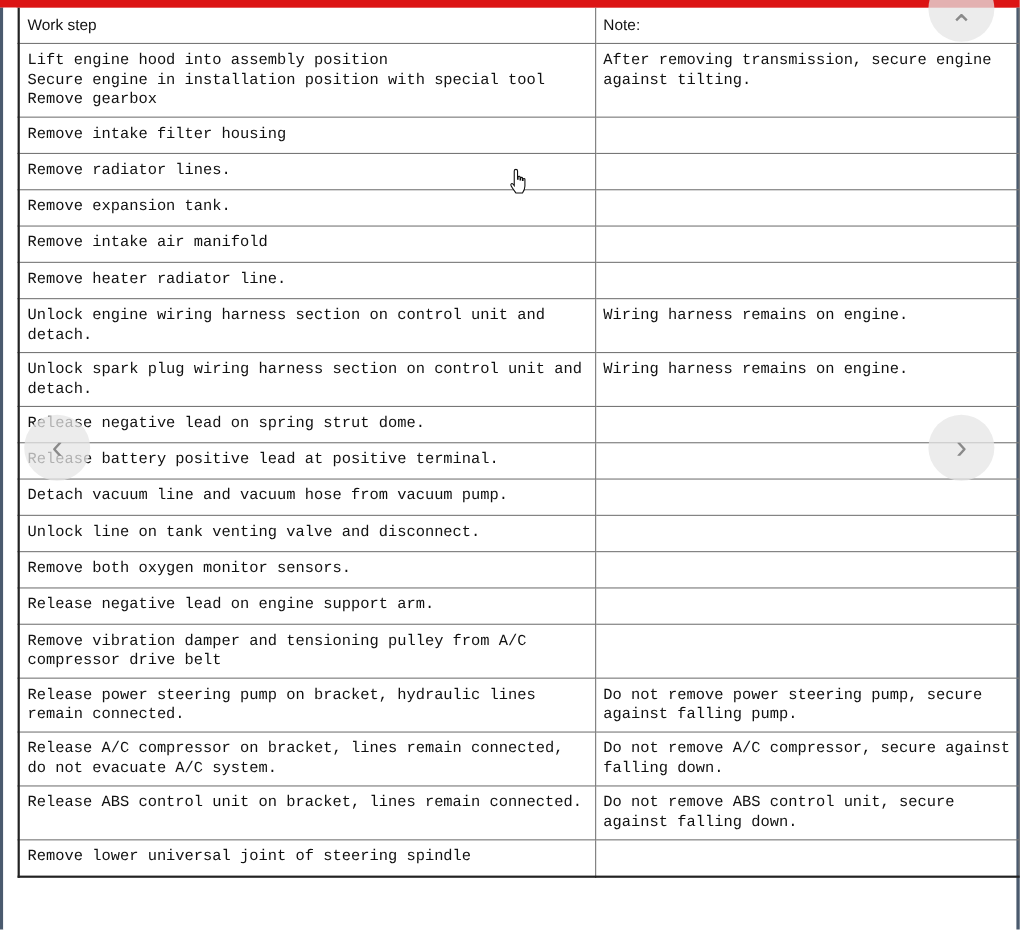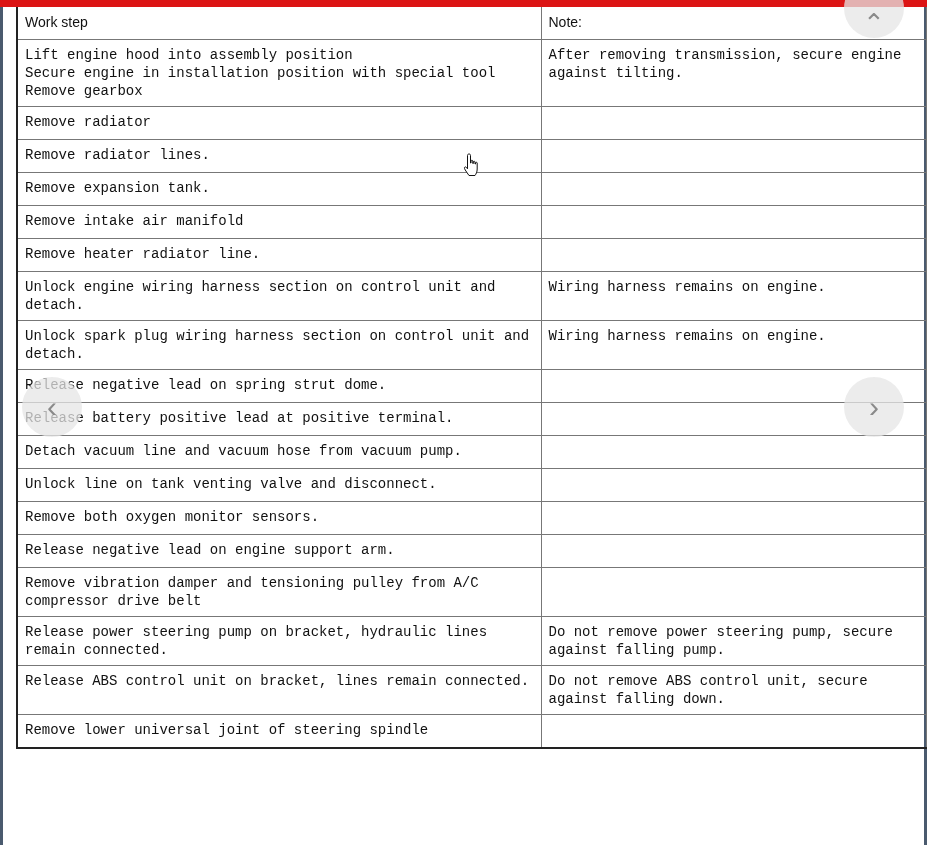--- a/index.html
+++ b/index.html
@@ -56,22 +56,22 @@
       <td>Note:</td>
     </tr>
   <tr class="row">
         <td>
           <span class="ln">Lift engine hood into assembly position</span>
           <span class="ln">Secure engine in installation position with special tool</span>
           <span class="ln">Remove gearbox</span>
         </td>
         <td>After removing transmission, secure engine against tilting.</td>
       </tr>
-      <tr class="row">
-        <td>Remove radiator</td>
+      <tr class="row dark">
+        <td>Remove intake filter housing</td>
         <td></td>
       </tr>
       <tr class="row">
         <td>Remove radiator lines.</td>
         <td></td>
       </tr>
       <tr class="row">
         <td>Remove expansion tank.</td>
         <td></td>
       </tr>
@@ -117,20 +117,24 @@
       </tr>
       <tr class="row dark">
         <td>Remove vibration damper and tensioning pulley from A/C compressor drive belt</td>
         <td></td>
       </tr>
       <tr class="row">
         <td>Release power steering pump on bracket, hydraulic lines remain connected.</td>
         <td>Do not remove power steering pump, secure against falling pump.</td>
       </tr>
       <tr class="row">
+        <td>Release A/C compressor on bracket, lines remain connected, do not evacuate A/C system.</td>
+        <td>Do not remove A/C compressor, secure against falling down.</td>
+      </tr>
+      <tr class="row">
         <td>Release ABS control unit on bracket, lines remain connected.</td>
         <td>Do not remove ABS control unit, secure against falling down.</td>
       </tr>
       <tr class="row">
         <td>Remove lower universal joint of steering spindle</td>
         <td></td>
       </tr>
     </tbody>
 </table>
 

